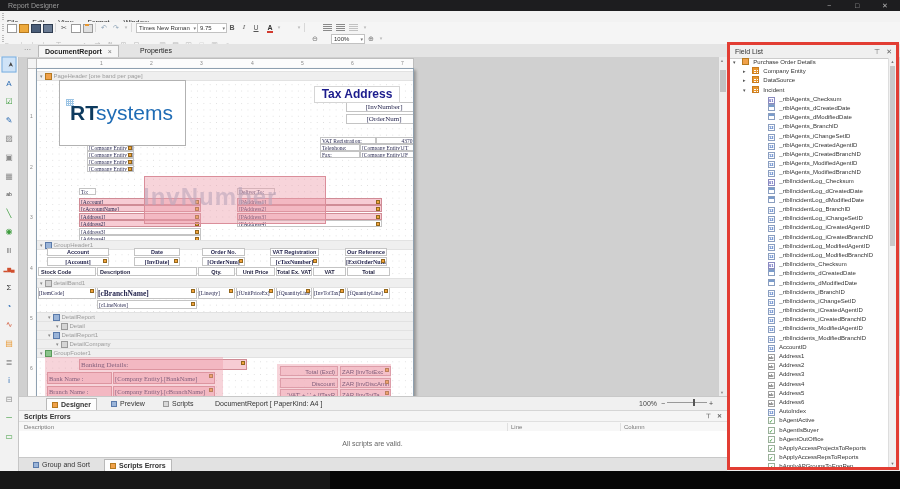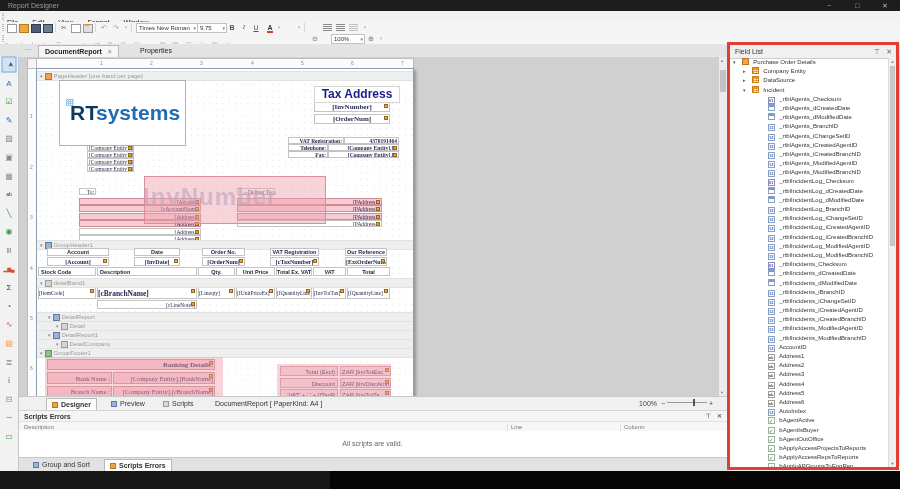--- a/index.html
+++ b/index.html
@@ -76,30 +76,30 @@
   .vsb .ar{position:absolute;left:1px;font-size:4px;color:#888;}
   
   .band{position:absolute;left:0;width:376px;height:8px;background:#efefef;border-top:1px solid #e2e2e2;
         border-bottom:1px solid #e2e2e2;color:#9a9a9a;font-size:6px;line-height:8px;white-space:nowrap;}
   .band .ar{color:#8a8a8a;font-size:5px;margin:0 2px 0 3px;}
   .bico{display:inline-block;width:5px;height:5px;vertical-align:middle;margin-right:2px;border:1px solid #999;background:#fff;}
   .bico.or{background:#f0a14a;border-color:#b5791f;} .bico.gr{background:#8bc48b;border-color:#5a9a5a;}
   .bico.bl{background:#9ab4d8;border-color:#5a7aaa;} .bico.gy{background:#d5d5d5;border-color:#9a9a9a;}
   .ind1{padding-left:8px;} .ind2{padding-left:16px;}
   .fb{position:absolute;border:1px solid #c4c4c4;background:#fff;font-family:"Liberation Serif",serif;
-      font-size:5.5px;line-height:6px;color:#2a2a52;padding:0 1px;white-space:nowrap;overflow:hidden;box-sizing:border-box;text-align:right;}
+      font-size:5.5px;line-height:6px;color:#2a2a52;padding:0 1px;white-space:nowrap;overflow:hidden;box-sizing:border-box;}
   .fb.sel{background:#f7ccd4;border-color:#d08c96;}
-  .fb.ctr{text-align:center;} .fb.rt{text-align:right;} .fb.b{font-weight:bold;}
+  .fb.ctr{text-align:center;} .fb.rt{text-align:right;} .fb.b{font-weight:normal;margin-left:32px;}
   .chip{position:absolute;right:1px;top:1px;width:4px;height:4px;background:#f2a33c;border:1px solid #93671c;box-sizing:border-box;}
   .pinkrect{position:absolute;background:rgba(238,160,172,.45);border:1px solid #da8e9a;z-index:3;}
   .wm{position:absolute;left:106px;top:114px;width:190px;font-family:"Liberation Sans",sans-serif;
       font-weight:bold;font-size:24px;color:rgba(145,170,196,.6);letter-spacing:1px;z-index:2;}
   .logo{left:22px;top:11px;width:125px;height:64px;border:1px solid #b2b2b2;background:#fff;z-index:1;}
   .logo .rt{position:absolute;left:10px;top:20px;font-size:21px;font-weight:bold;color:#0d3a5e;}
-  .logo .sys{position:absolute;left:36px;top:20px;font-size:21px;font-weight:bold;color:#1f6cb5;}
+  .logo .sys{position:absolute;left:36px;top:20px;font-size:21px;font-weight:normal;color:#1f6cb5;}
   .logo .flag{position:absolute;left:6px;top:18px;width:8px;height:7px;
      background:repeating-linear-gradient(90deg,#9cc4e4 0 1px,transparent 1px 2px),
                 repeating-linear-gradient(#9cc4e4 0 1px,transparent 1px 2px);}
   .title-inv{left:277px;top:17px;width:84px;height:15px;border:1px solid #d5d5d5;text-align:center;
              font-size:12px;font-weight:bold;color:#1b1b8c;line-height:15px;background:#fff;z-index:1;}
   .ghh{position:absolute;border:1px solid #c4c4c4;background:#fff;font-size:5.5px;line-height:7px;
        font-weight:bold;color:#26264f;text-align:center;white-space:nowrap;overflow:hidden;box-sizing:border-box;height:8px;}
   .ghv{position:absolute;border:1px solid #c4c4c4;background:#fff;font-family:"Liberation Serif",serif;
        font-size:6px;line-height:8px;font-weight:bold;color:#26264f;text-align:center;white-space:nowrap;
        overflow:hidden;box-sizing:border-box;height:9px;}

